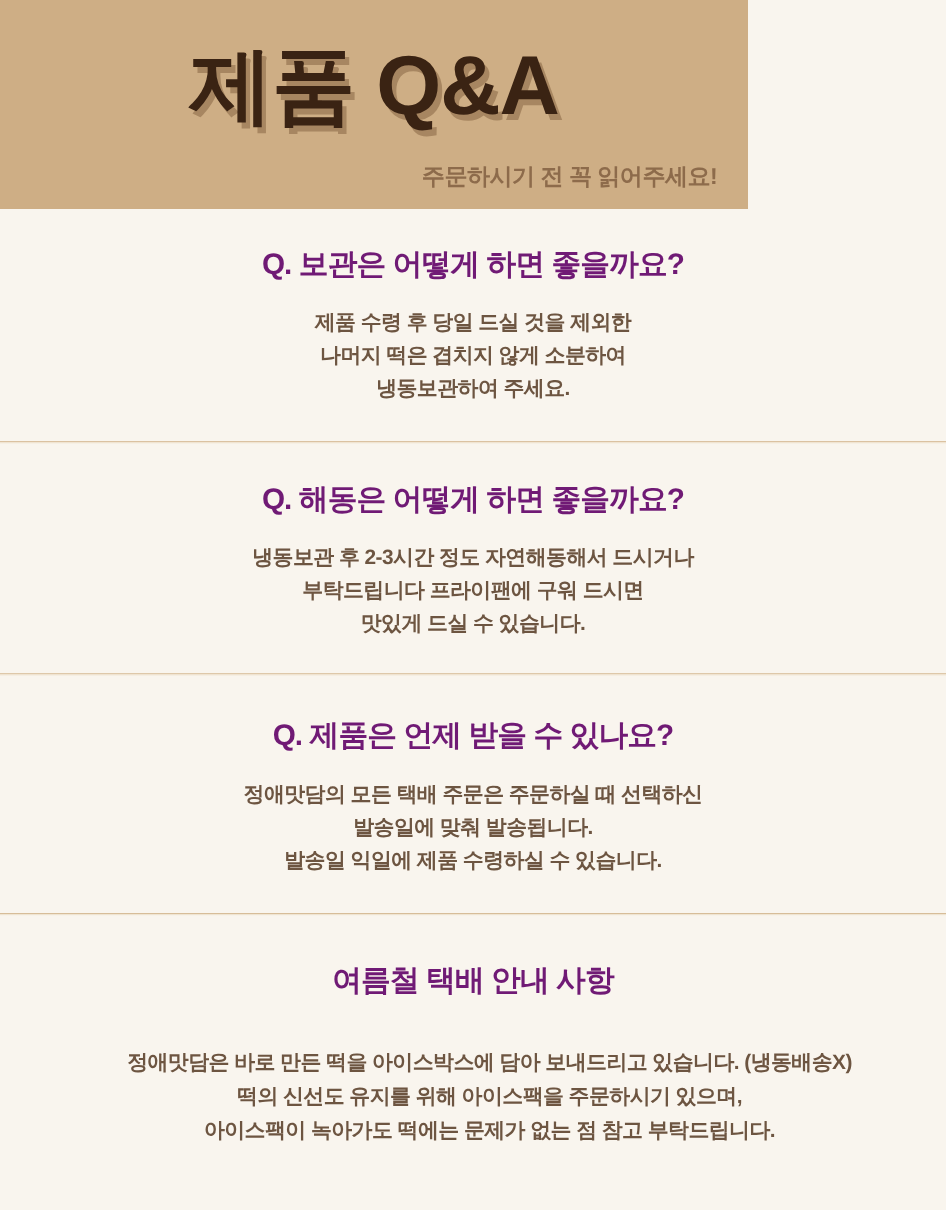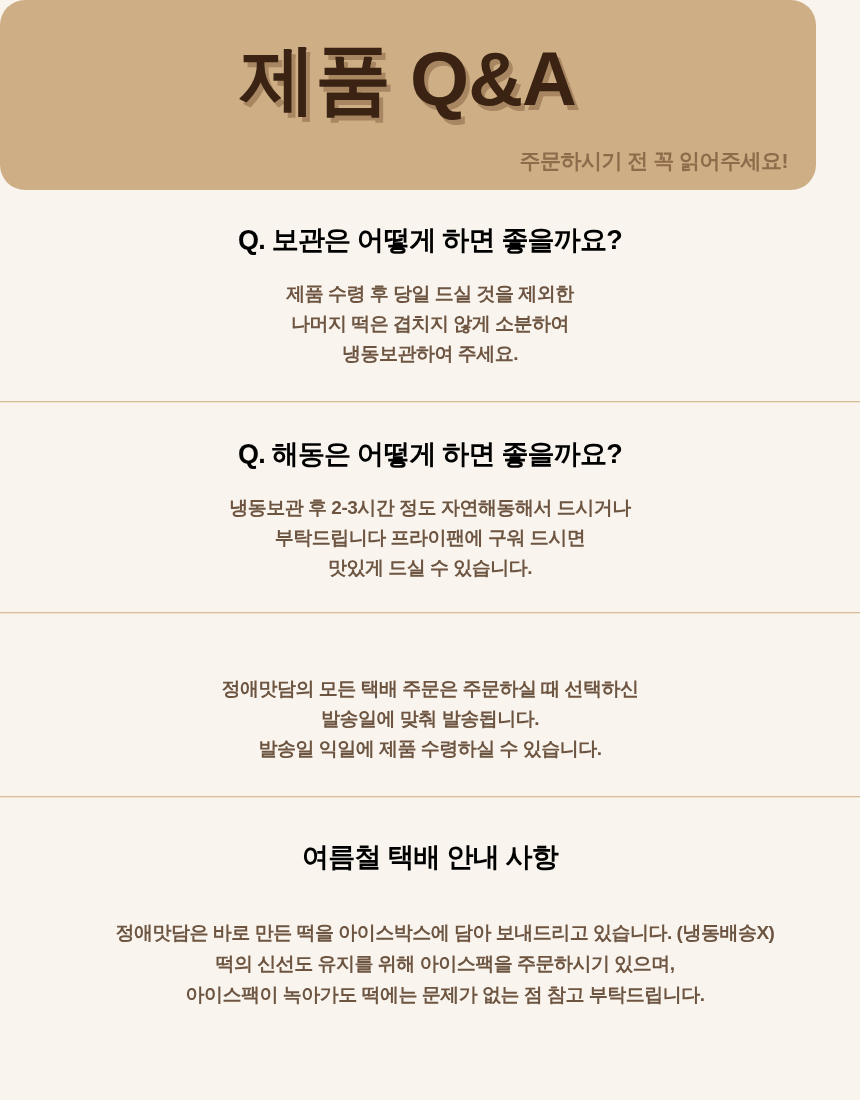--- a/index.html
+++ b/index.html
@@ -19,25 +19,24 @@
     position: relative;
     width: 860px;
     height: 1100px;
     background: #F9F5EE;
     box-sizing: border-box;
   }
 
   
   .header {
     position: relative;
-    width: 816px;
+    width: 680px;
     height: 190px;
     background: #CEAE85;
     box-sizing: border-box;
-    border-radius: 25px;
   }
   .header-inner {
     position: absolute;
     left: 0;
     right: 0;
     top: 0;
     bottom: 0;
   }
   .header-title {
     position: absolute;
@@ -70,21 +69,21 @@
     position: relative;
     width: 860px;
     box-sizing: border-box;
     text-align: center;
   }
 
   .q-heading {
     font-size: 27px;
     line-height: 34px;
     font-weight: 700;
-    color: #000000;
+    color: #701a75;
     letter-spacing: -0.8px;
     margin: 0;
     white-space: nowrap;
   }
 
   .a-body {
     margin: 0;
     padding: 0;
     list-style: none;
   }
@@ -154,20 +153,21 @@
     <div class="a-body">
       <div class="a-line">냉동보관 후 2-3시간 정도 자연해동해서 드시거나</div>
       <div class="a-line">부탁드립니다 프라이팬에 구워 드시면</div>
       <div class="a-line">맛있게 드실 수 있습니다.</div>
     </div>
   </div>
 
   <div class="divider div-2"></div>
 
   <div class="section sec-3">
+    <h2 class="q-heading">Q. 제품은 언제 받을 수 있나요?</h2>
     <div class="a-body">
       <div class="a-line">정애맛담의 모든 택배 주문은 주문하실 때 선택하신</div>
       <div class="a-line">발송일에 맞춰 발송됩니다.</div>
       <div class="a-line">발송일 익일에 제품 수령하실 수 있습니다.</div>
     </div>
   </div>
 
   <div class="divider div-3"></div>
 
   <div class="section sec-notice">

